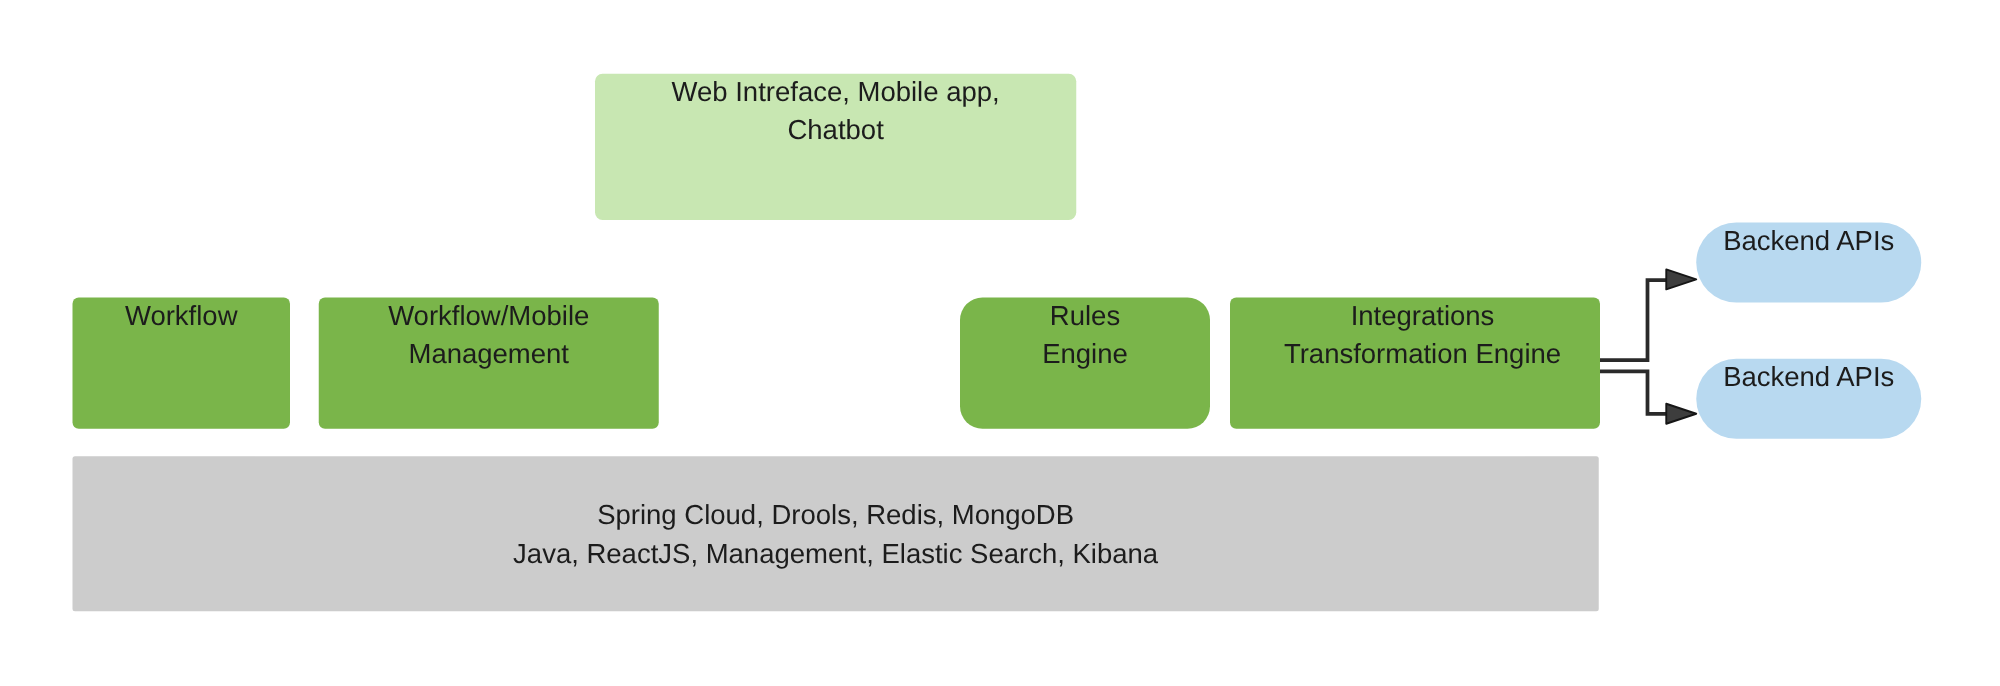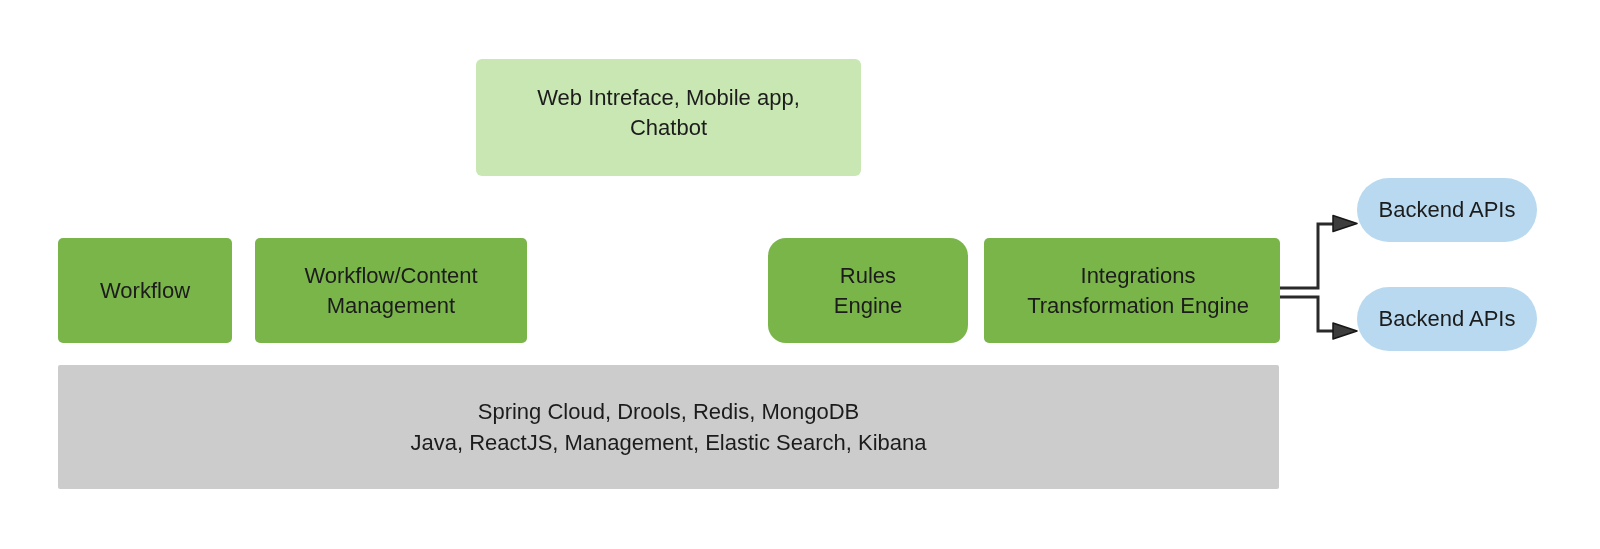--- a/index.html
+++ b/index.html
@@ -14,21 +14,20 @@
   .canvas {
     position: relative;
     width: 1600px;
     height: 549px;
     background: #ffffff;
     overflow: hidden;
   }
   .node {
     position: absolute;
     display: flex;
-    align-items: center;
     justify-content: center;
     text-align: center;
     white-space: pre-line;
     font-size: 22px;
     line-height: 30px;
     box-sizing: border-box;
   }
   
   .node-frontend {
     left: 476px; top: 59px;
@@ -96,21 +95,21 @@
   <div class="node node-frontend">
     <span>Web Intreface, Mobile app,
 Chatbot</span>
   </div>
 
   <div class="node service service-analytics">
     <span>Workflow</span>
   </div>
 
   <div class="node service service-workflow-cm">
-    <span>Workflow/Content
+    <span>Workflow/Mobile
 Management</span>
   </div>
 
 
   <div class="node service service-rules">
     <span>Rules
 Engine</span>
   </div>
 
   <div class="node service service-integrations">

